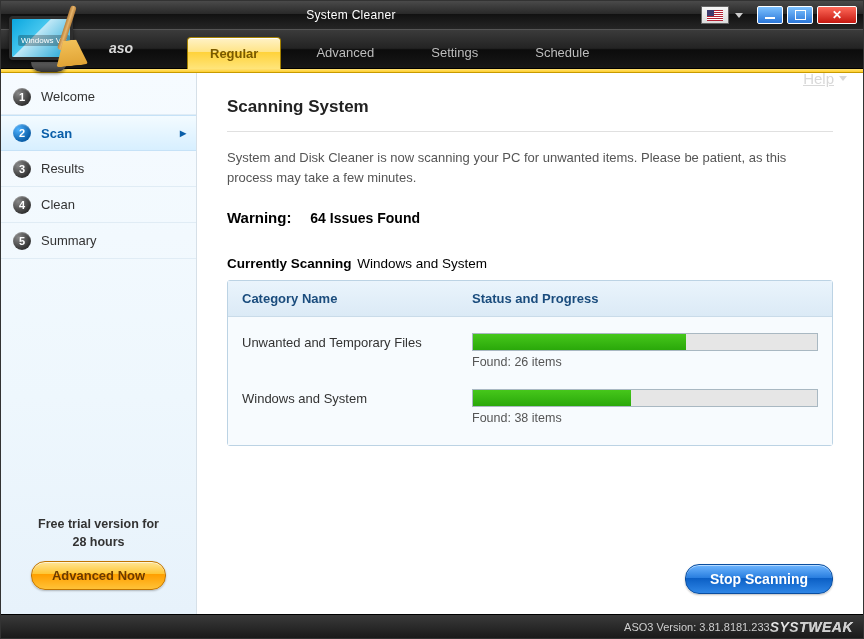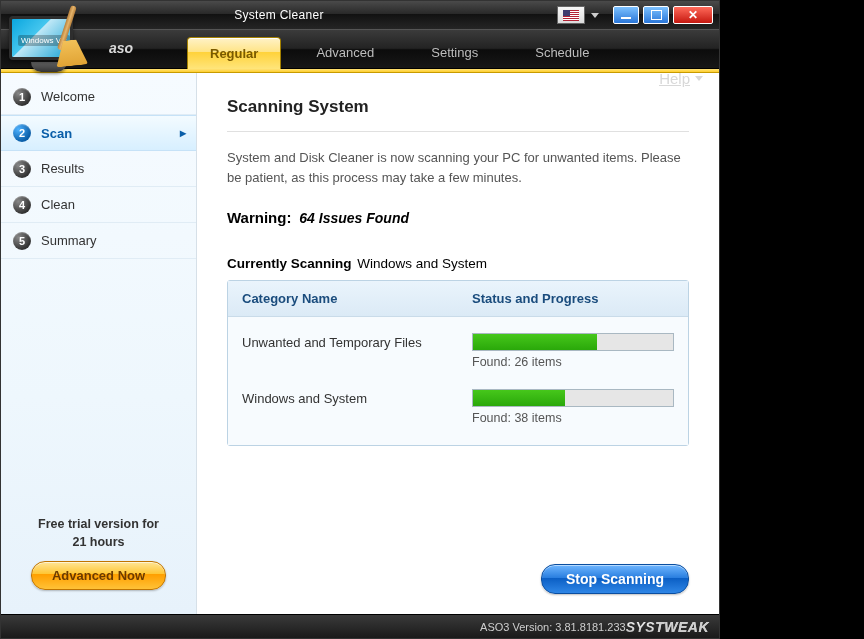--- a/index.html
+++ b/index.html
@@ -1,19 +1,19 @@
 <!DOCTYPE html>
 <html><head>
 <meta charset="utf-8">
 <style>
   * { box-sizing: border-box; margin: 0; padding: 0; font-family: "Segoe UI", Tahoma, Arial, sans-serif; }
   html, body { width: 864px; height: 639px; overflow: hidden; background:#000; }
 
   .window {
-    width: 720px; height: 639px;
+    width: 864px; height: 639px;
     display: flex; flex-direction: column;
     background: #fff;
     border: 1px solid #333;
   }
 
   
   .titlebar {
     height: 28px;
     background: linear-gradient(#4a4a4a,#2a2a2a 45%,#111 46%,#252525);
     color: #fff;
@@ -156,21 +156,21 @@
     background: linear-gradient(#ffe596,#ffc531 45%,#ff9f00 46%,#ffc237);
     cursor:pointer; box-shadow:0 1px 2px rgba(0,0,0,.25), inset 0 1px 0 rgba(255,255,255,.6);
   }
 
   .main { flex:1; padding:24px 30px 16px 30px; display:flex; flex-direction:column; position:relative;}
   .main h1 { font-size:17px; font-weight:700; color:#222; margin-bottom:6px;}
   .divider { height:1px; background:#e0e0e0; margin:8px 0 16px;}
   .desc { font-size:13px; color:#555; line-height:1.5; margin-bottom:22px;}
   .warning-row { font-size:14px; margin-bottom:30px;}
   .warning-row b.lbl { font-weight:700; font-size:15px;}
-  .warning-row b.val { font-weight:700; margin-left:4px;font-style:italic;}
+  .warning-row b.val { font-weight:700; margin-left:15px;}
   .currently { font-size:13.5px; margin-bottom:9px;}
   .currently b { font-weight:700;}
 
   .scan-panel {
     border:1px solid #bcd3e4; border-radius:3px; background:#eff7fd;
   }
   .scan-head {
     display:flex; padding:10px 14px; background:linear-gradient(#eaf4fc,#dbeaf6);
     border-bottom:1px solid #c9dbe9; font-size:13px; font-weight:700; color:#1a4c7d;
   }
@@ -285,21 +285,21 @@
         </div>
         <div class="side-item">
           <span class="step-badge">5</span>
           <span>Summary</span>
         </div>
       </div>
       <div class="side-spacer"></div>
       <div class="trial-box">
         <div class="trial-text">
           <span>Free trial version for</span><br>
-          <span>21 hours</span>
+          <span>28 hours</span>
         </div>
         <button class="register-btn">Advanced Now</button>
       </div>
     </div>
 
     <div class="main">
       <h1>Scanning System</h1>
       <div class="divider"></div>
       <p class="desc">System and Disk Cleaner is now scanning your PC for unwanted items. Please be patient, as this process may take a few minutes.</p>
       <div class="warning-row">

